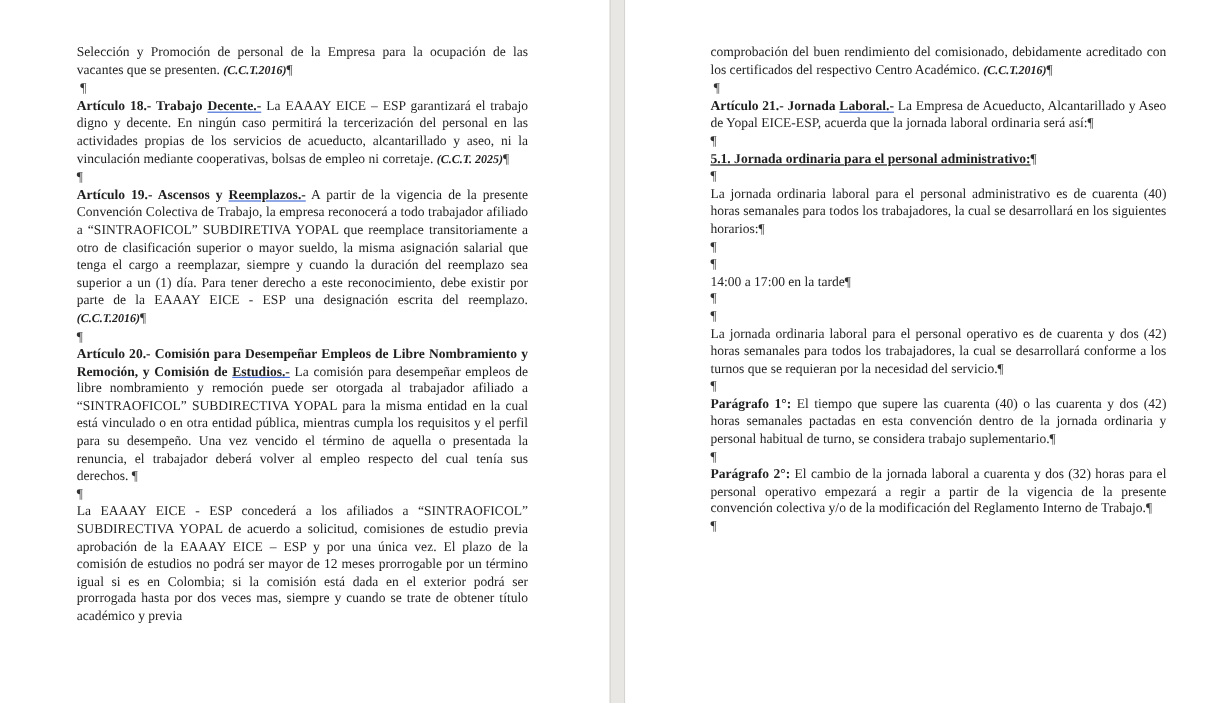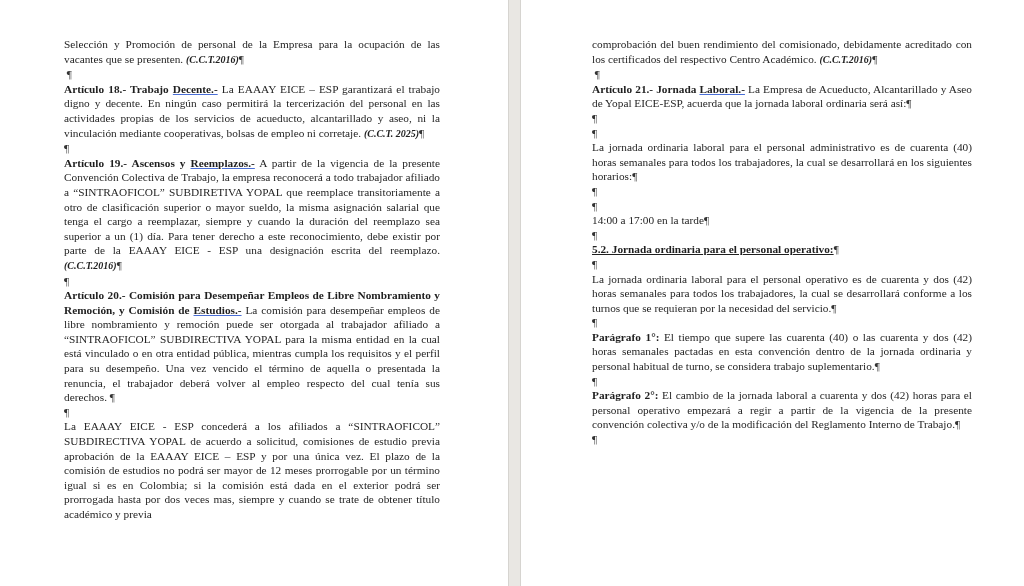--- a/index.html
+++ b/index.html
@@ -38,28 +38,28 @@
 </div>
 
 <div class="gap"></div>
 
 <div class="page" id="page-right">
   <div class="col">
     <p class="p"><span>comprobación del buen rendimiento del comisionado, debidamente acreditado con los certificados del respectivo Centro Académico. </span><span class="i">(C.C.T.2016)</span><span class="pil">¶</span></p>
     <p class="p">&nbsp;<span class="pil">¶</span></p>
     <p class="p"><span class="b">Artículo 21.- Jornada </span><span class="b spell">Laboral.-</span><span> La Empresa de Acueducto, Alcantarillado y Aseo de Yopal EICE-ESP, acuerda que la jornada laboral ordinaria será así:</span><span class="pil">¶</span></p>
     <p class="p"><span class="pil">¶</span></p>
+    <p class="p"><span class="h">5.1. Jornada ordinaria para el personal administrativo:</span><span class="pil">¶</span></p>
     <p class="p"><span class="pil">¶</span></p>
     <p class="p"><span>La jornada ordinaria laboral para el personal administrativo es de cuarenta (40) horas semanales para todos los trabajadores, la cual se desarrollará en los siguientes horarios:</span><span class="pil">¶</span></p>
     <p class="p"><span class="pil">¶</span></p>
     <p class="p"><span class="pil">¶</span></p>
     <p class="p"><span>14:00 a 17:00 en la tarde</span><span class="pil">¶</span></p>
     <p class="p"><span class="pil">¶</span></p>
-    <p class="p"><span class="h">5.2. Jornada ordinaria para el personal operativo:</span><span class="pil">¶</span></p>
     <p class="p"><span class="pil">¶</span></p>
     <p class="p"><span>La jornada ordinaria laboral para el personal operativo es de cuarenta y dos (42) horas semanales para todos los trabajadores, la cual se desarrollará conforme a los turnos que se requieran por la necesidad del servicio.</span><span class="pil">¶</span></p>
     <p class="p"><span class="pil">¶</span></p>
     <p class="p"><span class="b">Parágrafo 1°:</span><span> El tiempo que supere las cuarenta (40) o las cuarenta y dos (42) horas semanales pactadas en esta convención dentro de la jornada ordinaria y personal habitual de turno, se considera trabajo suplementario.</span><span class="pil">¶</span></p>
     <p class="p"><span class="pil">¶</span></p>
-    <p class="p"><span class="b">Parágrafo 2°:</span><span> El cambio de la jornada laboral a cuarenta y dos (42) horas para el personal operativo empezará a regir a partir de la vigencia de la presente convención colectiva y/o de la modificación del Reglamento Interno de Trabajo.</span><span class="pil">¶</span></p>
+    <p class="p"><span class="b">Parágrafo 2°:</span><span> El cambio de la jornada laboral a cuarenta y dos (32) horas para el personal operativo empezará a regir a partir de la vigencia de la presente convención colectiva y/o de la modificación del Reglamento Interno de Trabajo.</span><span class="pil">¶</span></p>
     <p class="p"><span class="pil">¶</span></p>
   </div>
 </div>
 
 </body></html>

